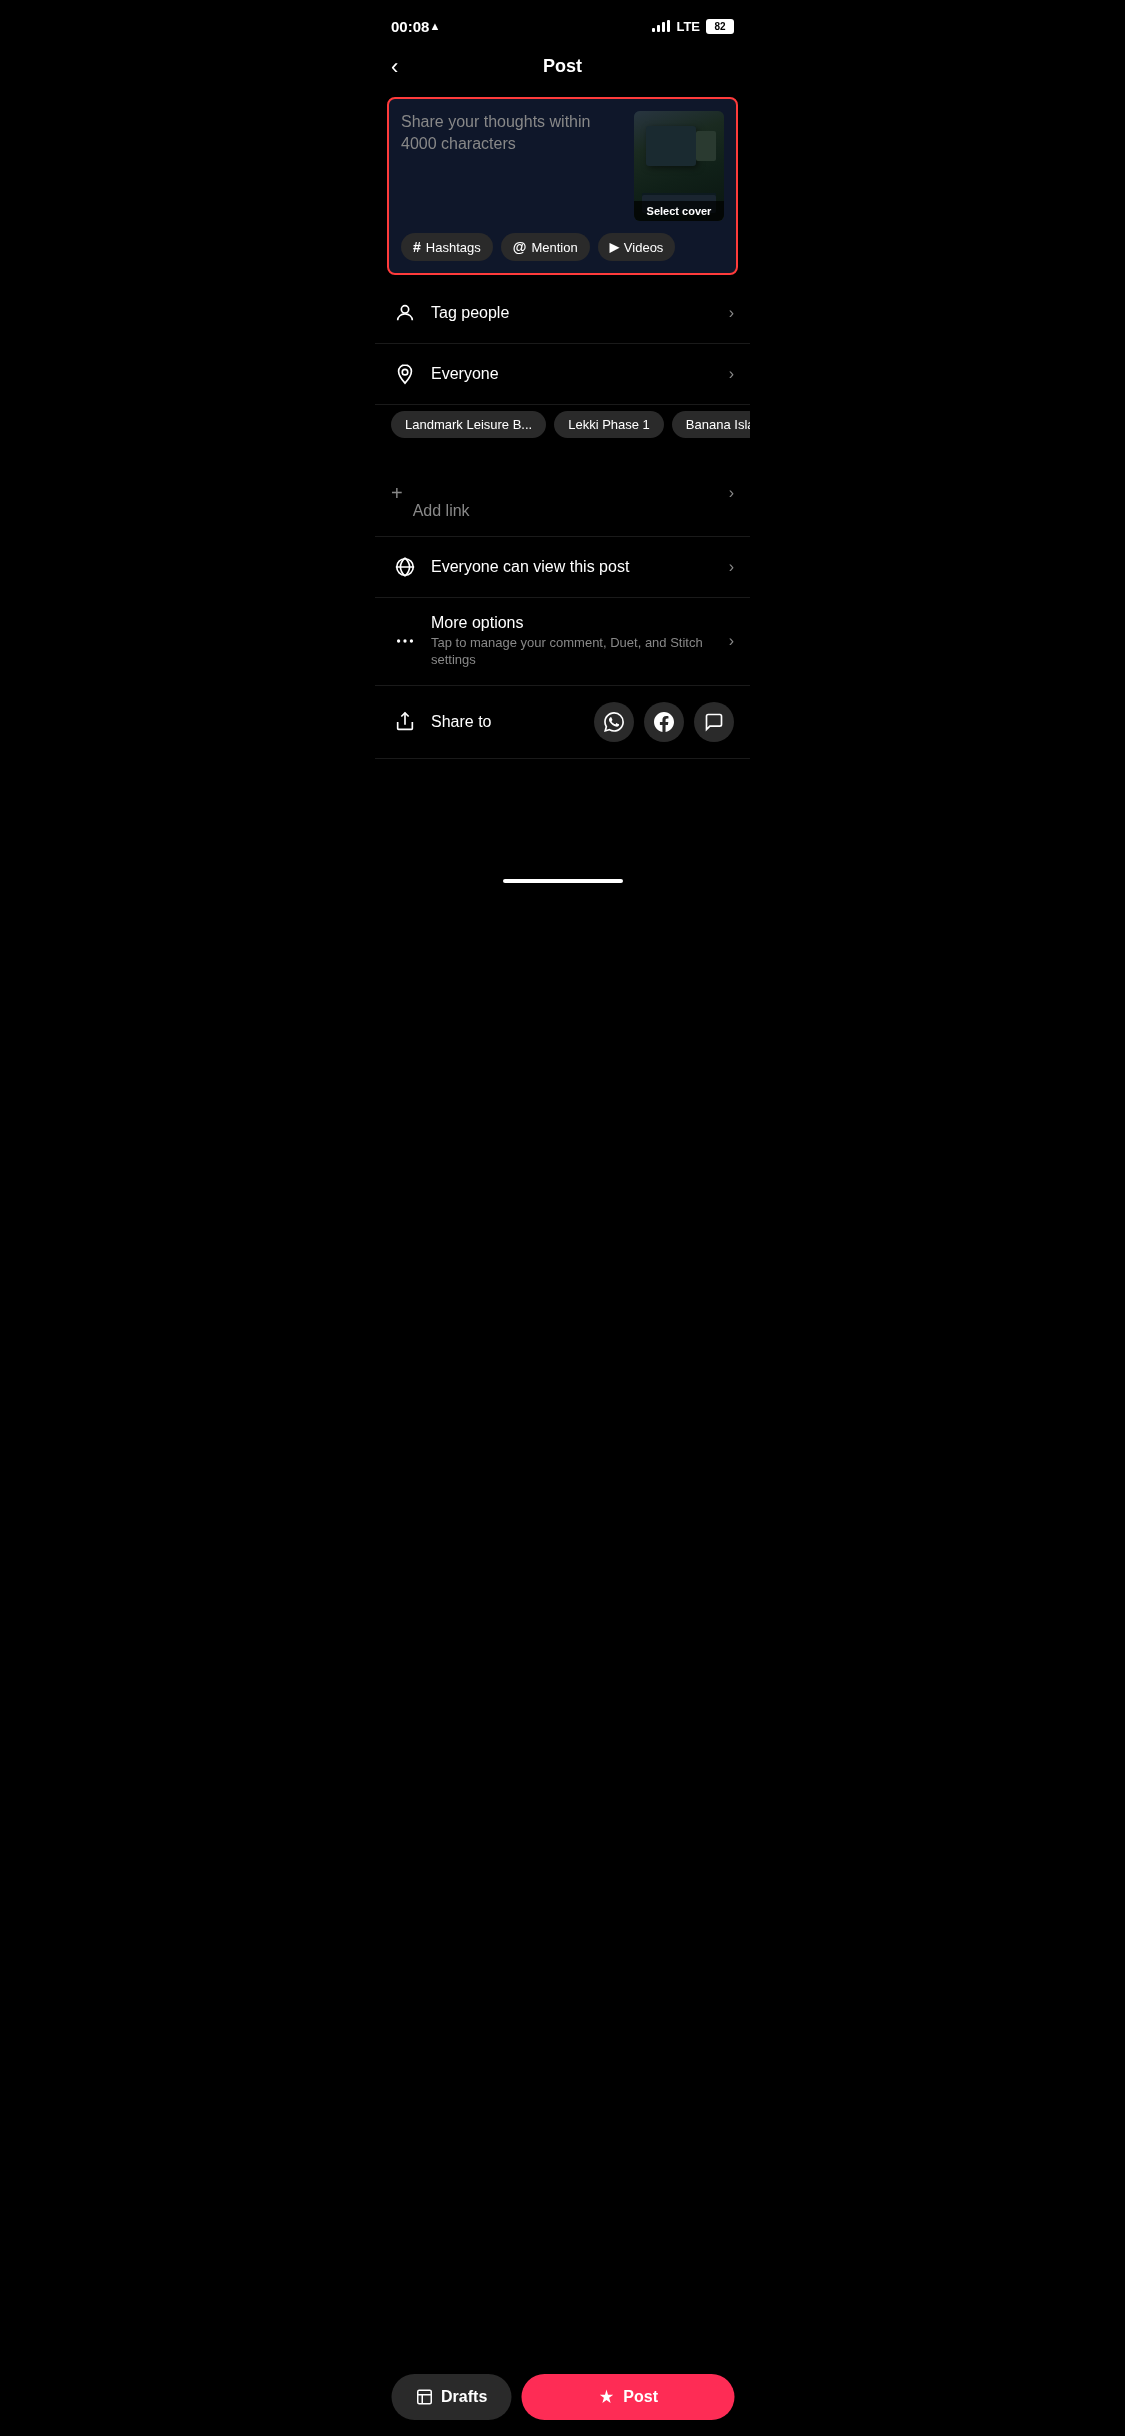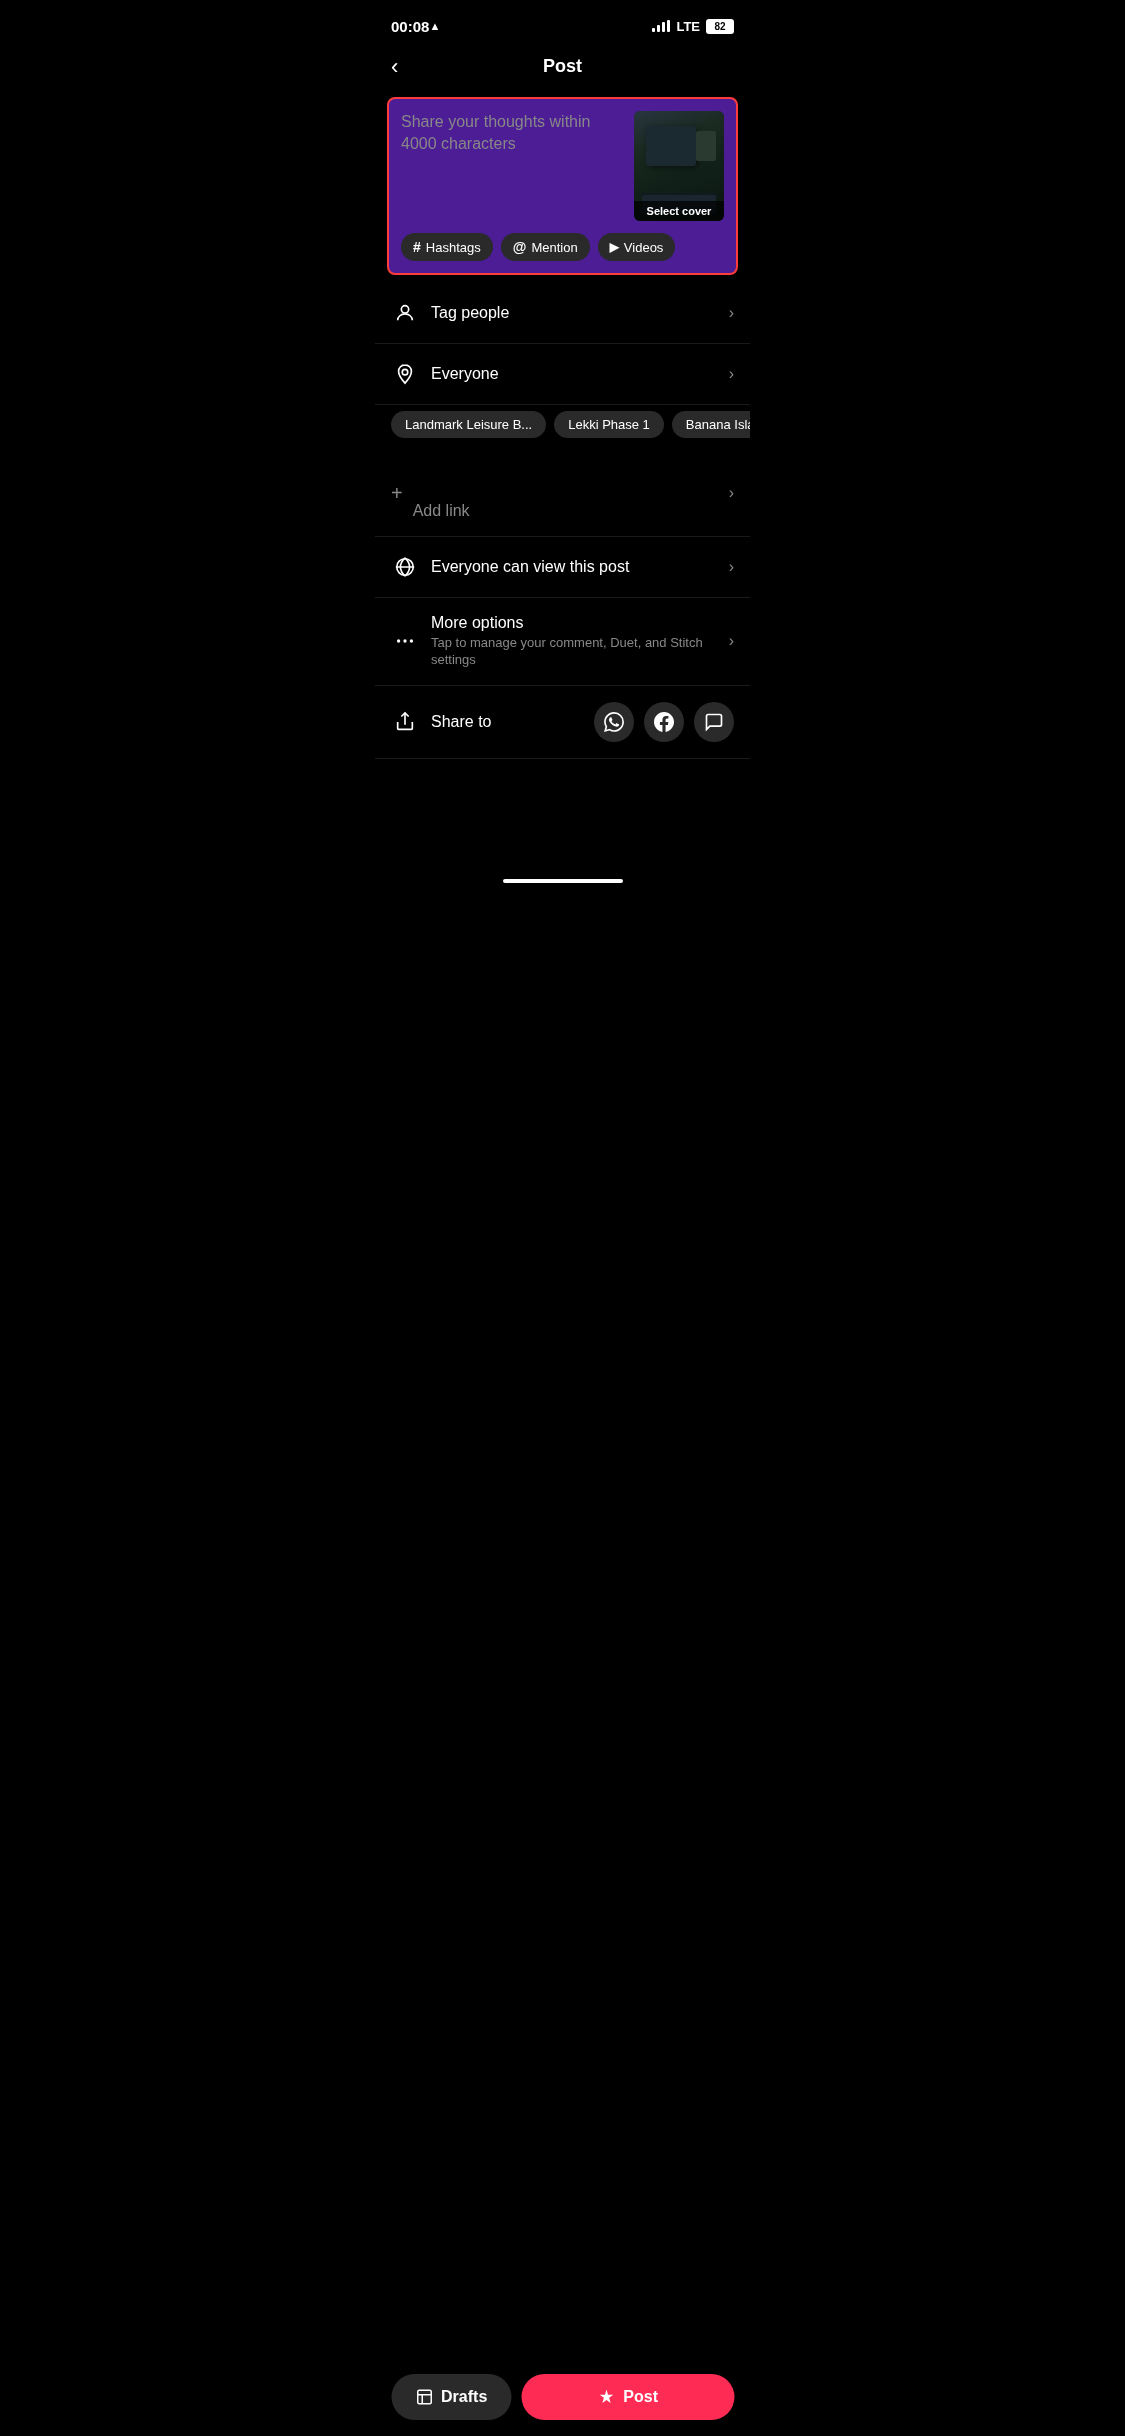--- a/index.html
+++ b/index.html
@@ -102,21 +102,21 @@
       font-weight: 700;
       color: #fff;
     }
 
     
     .compose-area {
       margin: 8px 12px;
       border: 2.5px solid #ff3b3b;
       border-radius: 8px;
       padding: 12px;
-      background: #4c1d95;
+      background: #0f172a;
     }
 
     .compose-inner {
       display: flex;
       gap: 10px;
     }
 
     .compose-text-area {
       flex: 1;
     }

